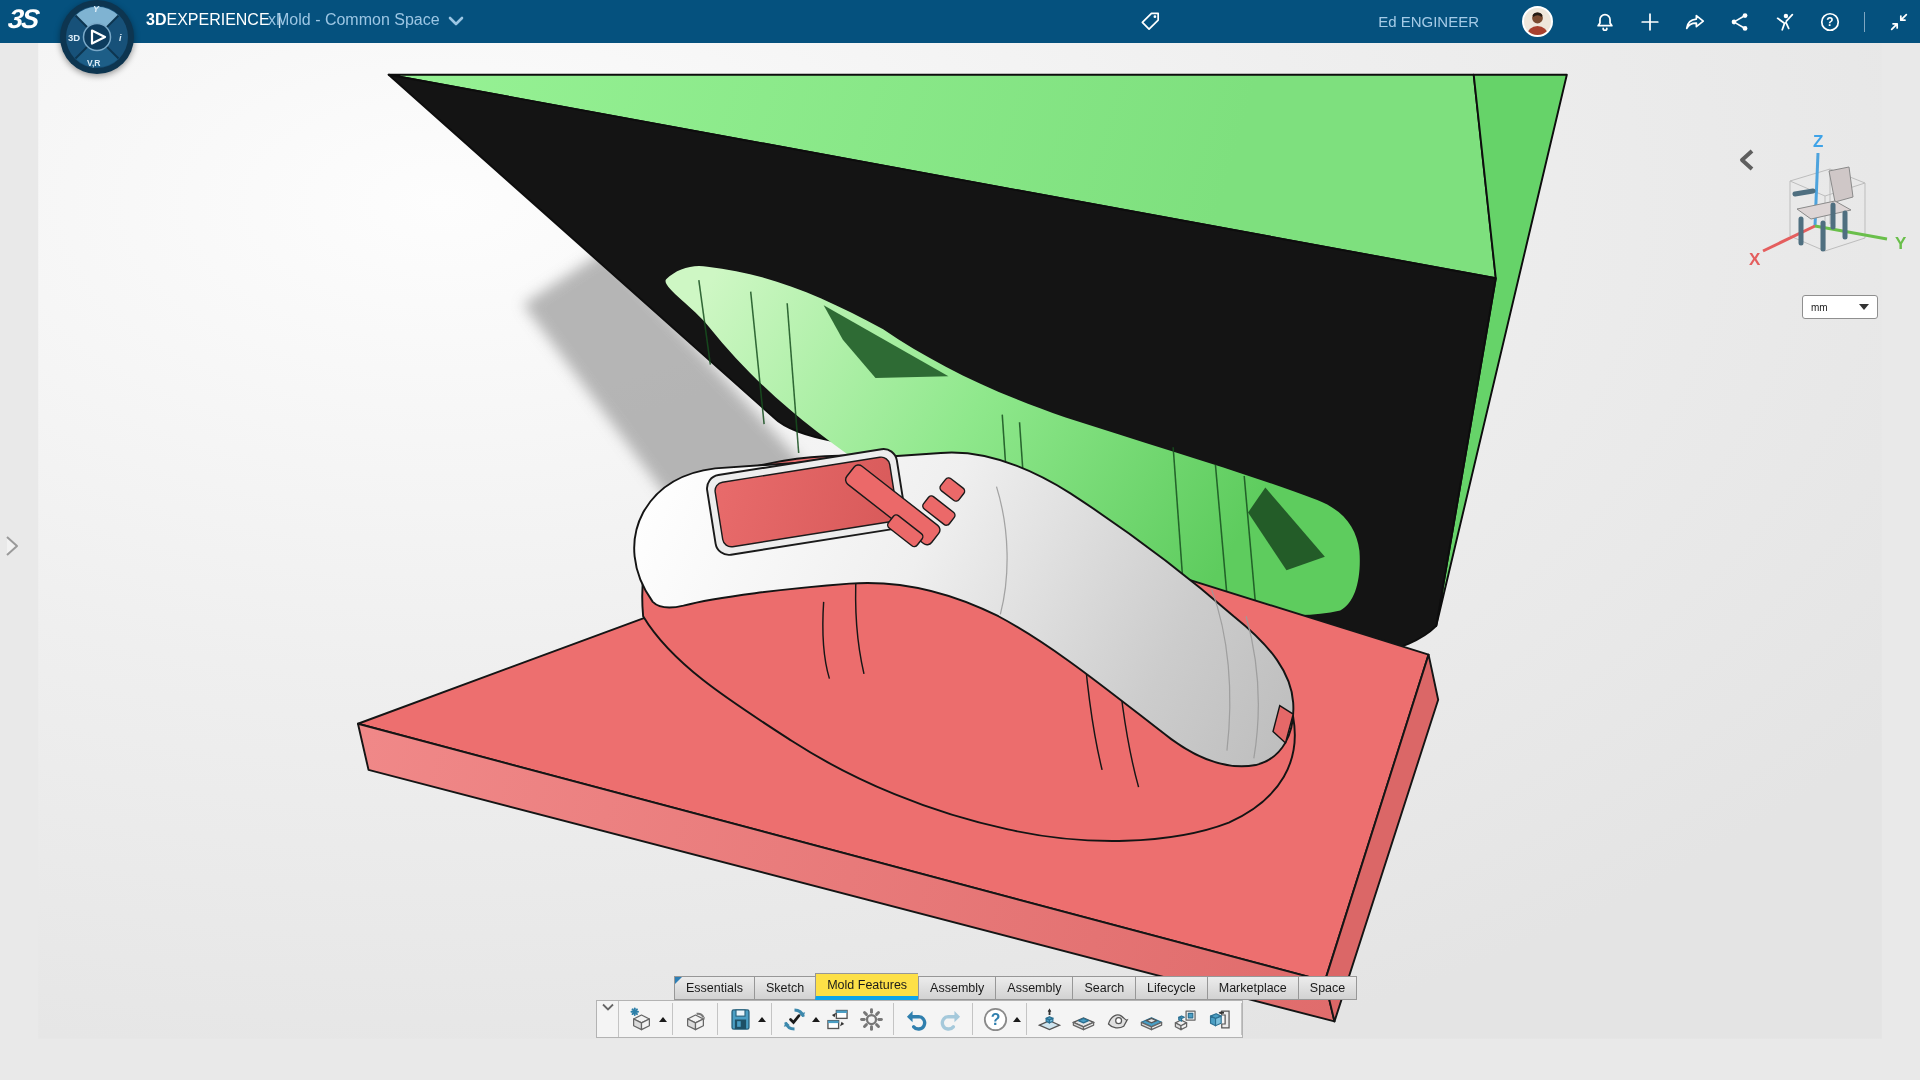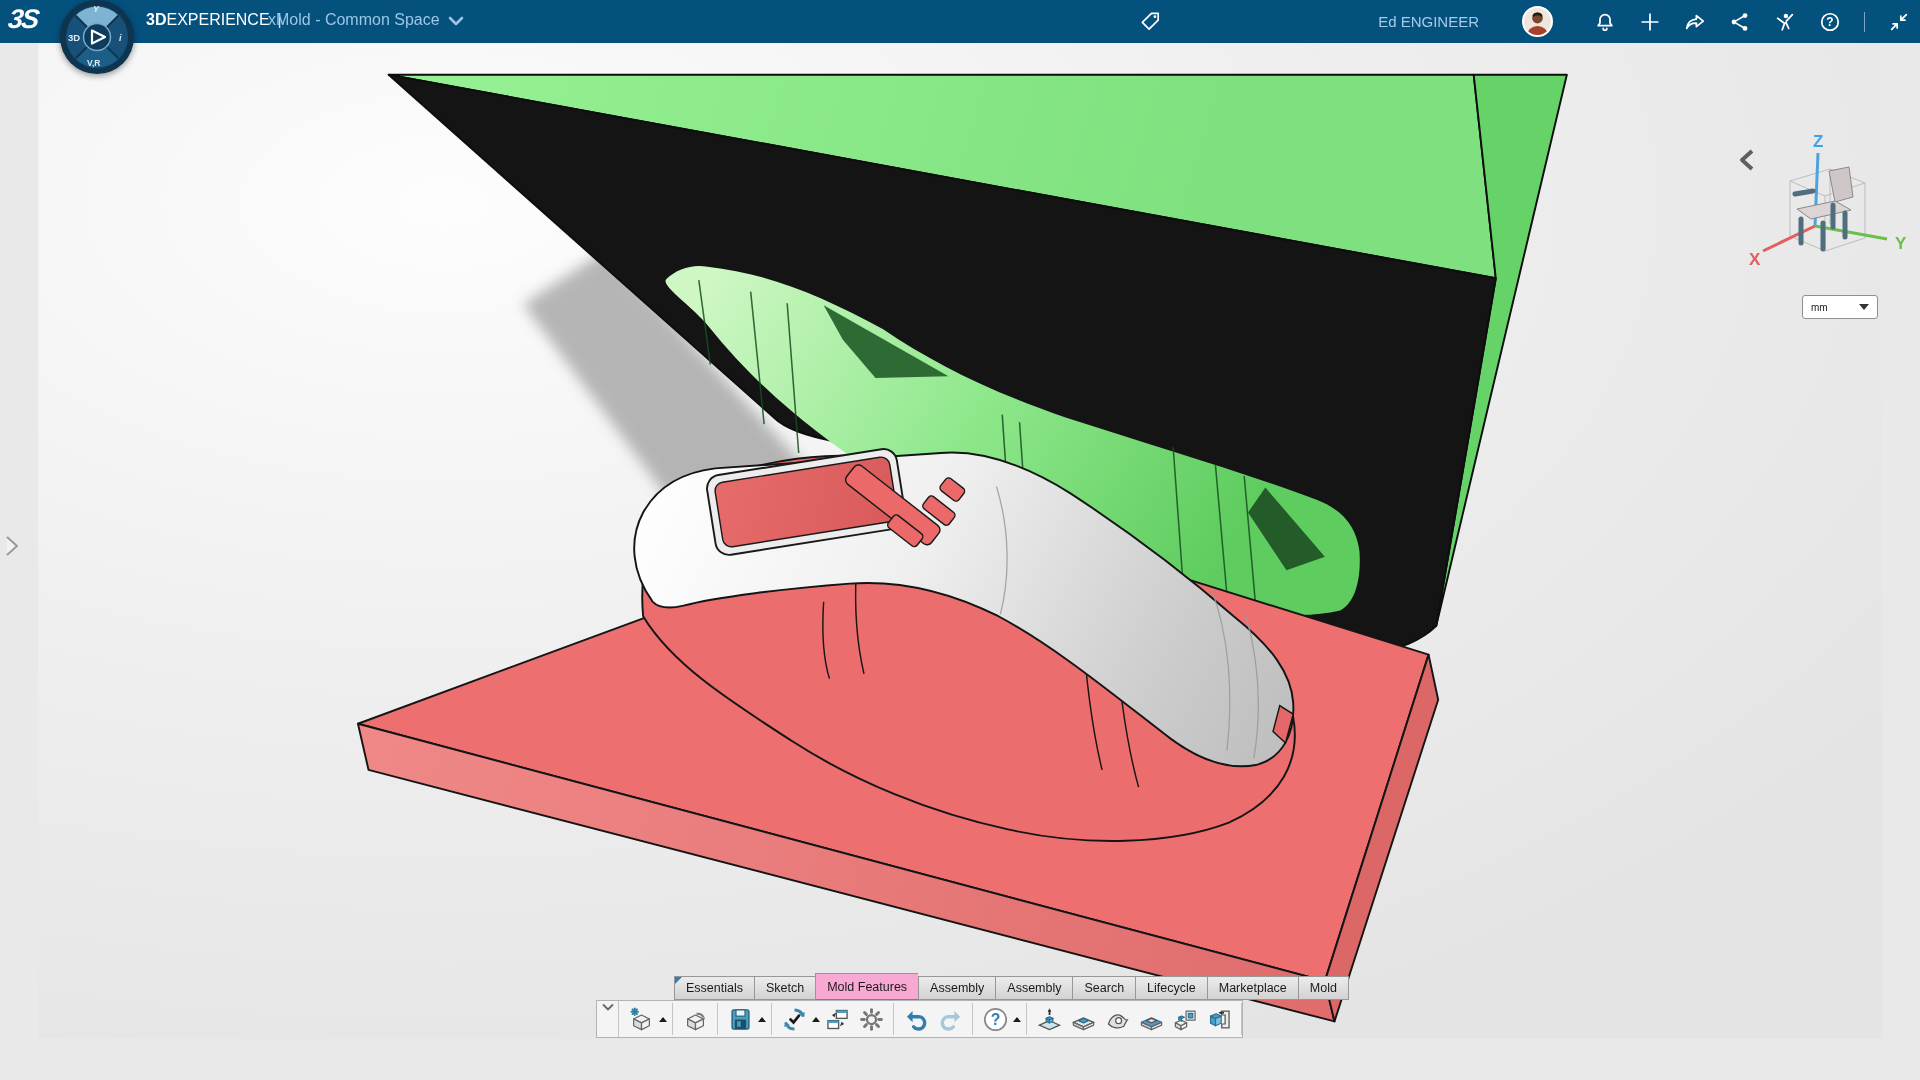--- a/index.html
+++ b/index.html
@@ -57,21 +57,21 @@
     border-right:5px solid transparent; border-top:6px solid #333; }
 
   
   .tabstrip { position:absolute; left:674px; top:976px; height:24px; display:flex;
     align-items:flex-end; z-index:30; }
   .tab { height:24px; padding:4px 11px; display:flex; align-items:center;
     font-size:12.5px; color:#1a1a1a; background:linear-gradient(#ececec,#d2d2d2);
     border:1px solid #979797; border-right:none; cursor:pointer;
     position:relative; white-space:nowrap; }
   .tab:last-child { border-right:1px solid #979797; }
-  .tab.active { background:#f9a8d4; height:27px; border-bottom:1px solid #0ea5e9; }
+  .tab.active { background:#fde047; height:27px; border-bottom:4px solid #0ea5e9; }
   .tab.marked::before { content:""; position:absolute; left:0; top:0;
     border-top:7px solid #2d7fb5; border-right:7px solid transparent; }
 
   .toolbar { position:absolute; left:596px; top:1000px; height:38px;
     background:#f4f4f4; border:1px solid #b3b3b3; display:flex;
     align-items:stretch; z-index:29; }
   .tb-collapse { width:22px; border-right:1px solid #c4c4c4; display:flex;
     justify-content:center; padding-top:2px; color:#666; cursor:pointer; }
   .tool-group { display:flex; align-items:center; padding:0 5px; }
   .tool-sep { width:1px; background:#c4c4c4; margin:2px 0; }
@@ -380,21 +380,21 @@
 
 <nav class="tabstrip" id="tabstrip">
     <div class="tab marked">Essentials</div>
     <div class="tab">Sketch</div>
     <div class="tab active">Mold Features</div>
     <div class="tab">Assembly</div>
     <div class="tab">Assembly</div>
     <div class="tab">Search</div>
     <div class="tab">Lifecycle</div>
     <div class="tab">Marketplace</div>
-    <div class="tab">Mold</div>
+    <div class="tab">Space</div>
   </nav>
 
 <div class="toolbar">
   <div class="tb-collapse">
     <svg width="12" height="8" viewBox="0 0 12 8">
       <path d="M1,1.5 L6,6.5 L11,1.5" fill="none" stroke="#666" stroke-width="1.8"></path>
     </svg>
   </div>
   <span id="toolbar-groups" style="display:flex; align-items:stretch;">
       <div class="tool-group">

